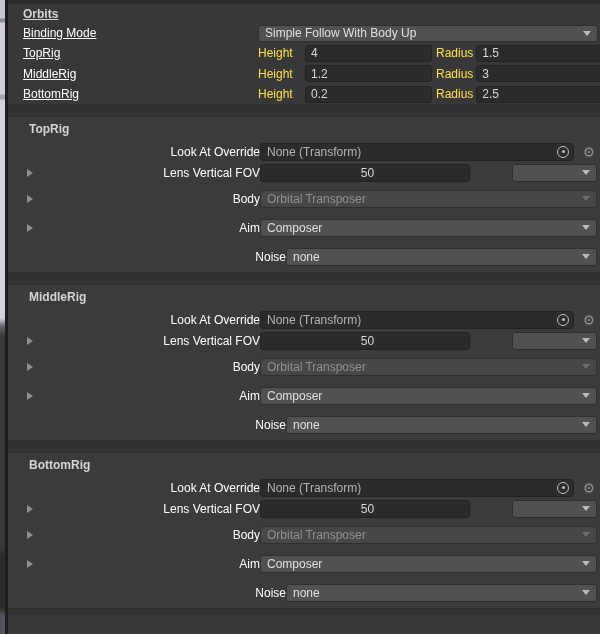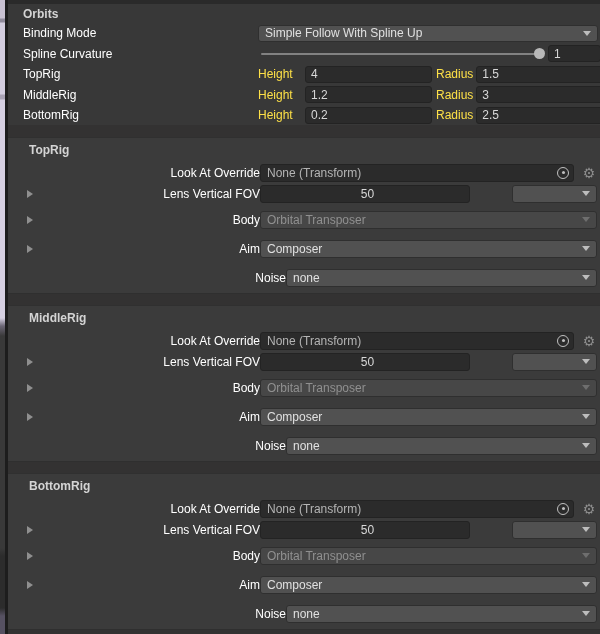--- a/index.html
+++ b/index.html
@@ -25,21 +25,21 @@
   .row{display:flex;align-items:center;position:relative;}
   .label{color:#ffffff;flex:0 0 auto;white-space:nowrap;overflow:hidden;}
   .hdr{font-weight:bold;color:#d4d4d4;}
 
   
   .orbits{padding-left:15px;}
   .orbits .row{padding-right:0;}
   .row-h19{height:19px;}
   .row-h20{height:20px;}
   .row-h21{height:21px;}
-  .orbits .label{width:235px;}
+  .orbits .label{width:235px;text-decoration:underline;}
 
   .dropdown{
     height:17px;display:flex;align-items:center;flex:1 1 auto;
     background:#515151;border:1px solid #2f2f2f;border-radius:3px;
     color:#e0e0e0;padding:0 6px;box-sizing:border-box;cursor:default;
     white-space:nowrap;overflow:hidden;
   }
   .dropdown .dd-text{flex:1 1 auto;overflow:hidden;white-space:nowrap;}
   .dd-arrow{
     flex:0 0 auto;width:0;height:0;margin-left:6px;
@@ -123,33 +123,25 @@
     <div class="top-band"></div>
 
     <div class="orbits">
       <div class="row row-h19">
         <span class="label hdr">Orbits</span>
       </div>
 
       <div class="row row-h20">
         <span class="label">Binding Mode</span>
         <div class="dropdown binding-dd">
-          <span class="dd-text">Simple Follow With Spline Up</span>
-          <span class="dd-arrow"></span>
-        </div>
-      </div>
-
-      <div class="row row-h21">
-        <span class="label">Spline Curvature</span>
-        <div class="slider">
-          <div class="slider-track"></div>
-          <div class="slider-knob"></div>
-        </div>
-        <input class="tfield slider-val" value="1" style="">
-      </div>
+          <span class="dd-text">Simple Follow With Body Up</span>
+          <span class="dd-arrow"></span>
+        </div>
+      </div>
+
 
       <div class="row row-h20">
         <span class="label">TopRig</span>
         <span class="sub-label h">Height</span>
         <input class="tfield rig-h-input" value="4" style="">
         <span class="sub-label r">Radius</span>
         <input class="tfield rig-r-input" value="1.5" style="">
       </div>
 
       <div class="row row-h21">

